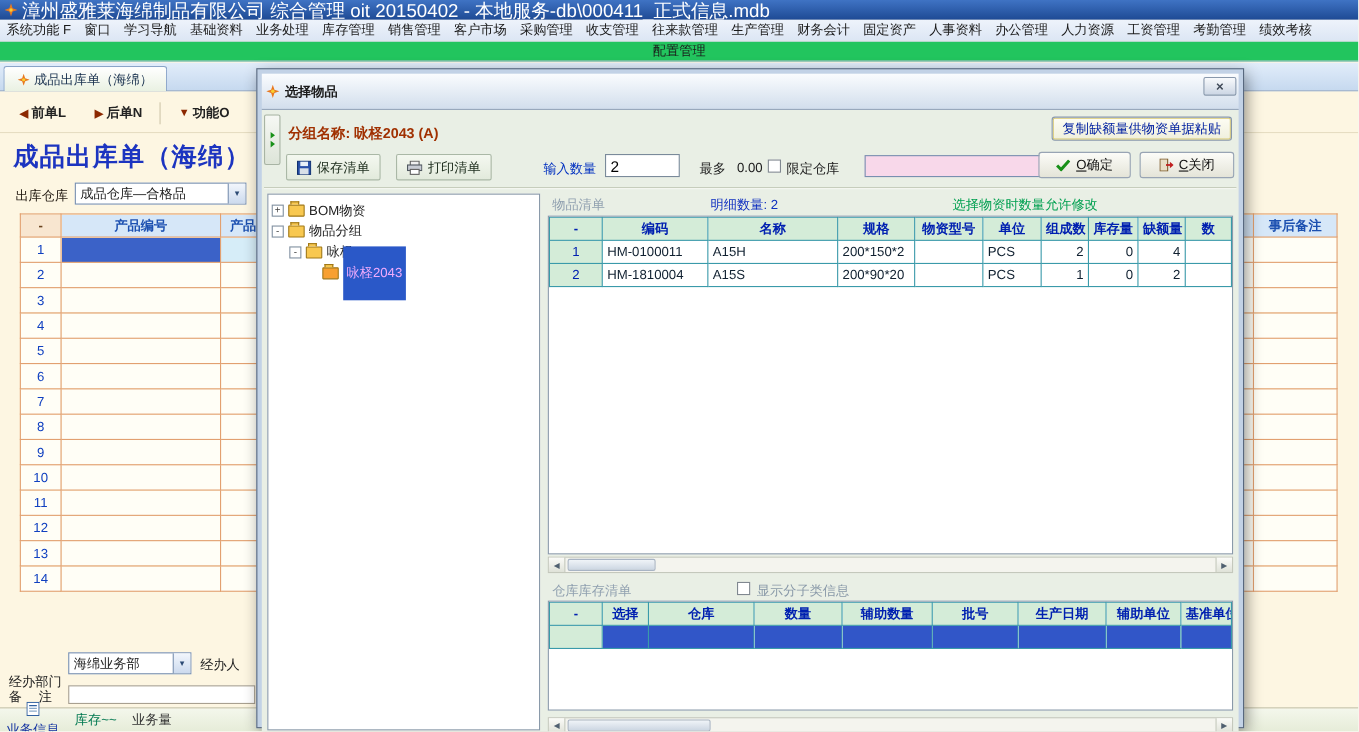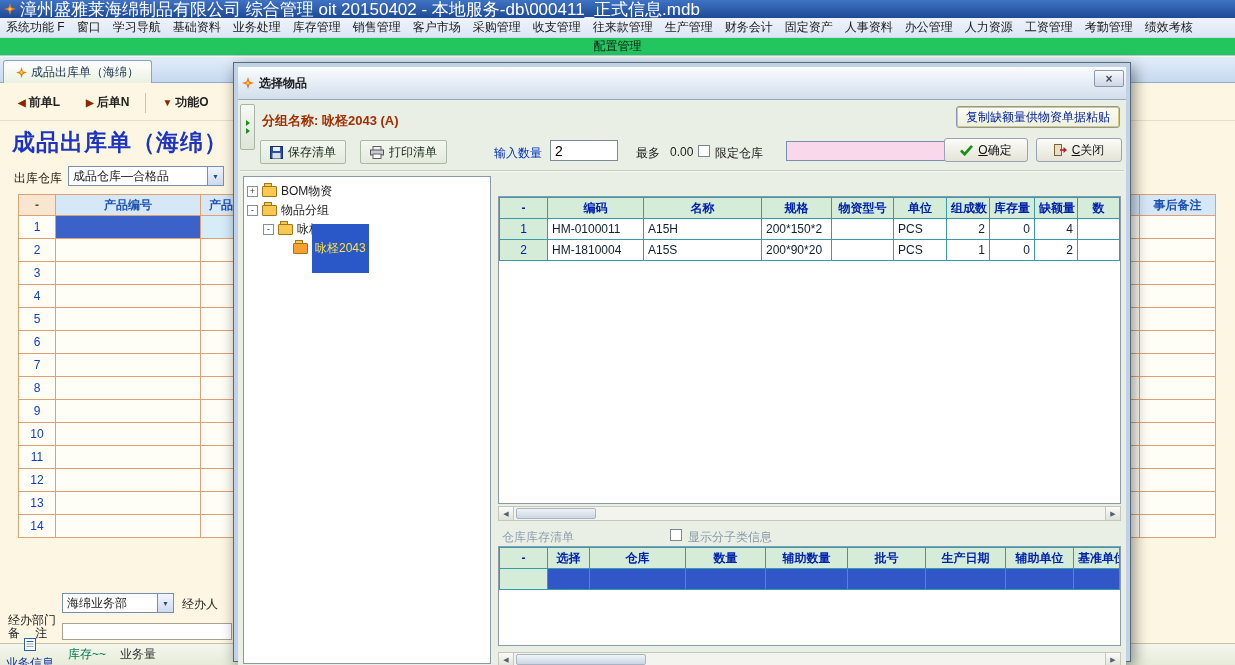--- a/index.html
+++ b/index.html
@@ -123,21 +123,21 @@
   .tree-panel { position:absolute; left:5px; top:76px; width:248px; bottom:5px;
     background:#fff; border:1px solid #8a9aaa; padding:5px 3px; overflow:hidden; }
   .tnode { height:19px; display:flex; align-items:center; gap:4px; white-space:nowrap; }
   .ebox { width:11px; height:11px; border:1px solid #8090a0; background:#fff; font-size:9px; line-height:9px;
     text-align:center; color:#404040; flex:0 0 11px; }
   .folder { width:15px; height:11px; background:#f8c850; border:1px solid #a07818; border-radius:1px;
     position:relative; display:inline-block; flex:0 0 15px; }
   .folder::before { content:""; position:absolute; top:-4px; left:1px; width:6px; height:2px;
     background:#f8c850; border:1px solid #a07818; border-bottom:none; }
   .folder.jump { background:#f8a030; }
-  .tsel { background:#2a58c8; color:#fde047; padding:16px 3px; }
+  .tsel { background:#2a58c8; color:#f0abfc; padding:16px 3px; }
   .ind1 { padding-left:16px; } .ind2b { padding-left:46px; }
 
   
   .list-strip { position:absolute; left:260px; top:76px; right:5px; height:18px; }
   .strip-title { position:absolute; left:4px; top:2px; color:#90a0b0; }
   .strip-detail { position:absolute; left:148px; top:2px; color:#1030c0; }
   .strip-hint { position:absolute; left:368px; top:2px; color:#00a050; }
   .stock-strip { position:absolute; left:260px; top:428px; right:5px; height:16px; }
   .stock-title { position:absolute; left:4px; top:1px; color:#90a0b0; }
   .stock-chk { position:absolute; left:172px; top:1px; }
@@ -469,20 +469,25 @@
           <span class="ebox">-</span>
           <span class="folder"></span>
           <span>咏柽</span>
         </div>
         <div class="tnode ind2b">
           <span class="folder jump"></span>
           <span class="tsel">咏柽2043</span>
         </div>
       </div>
 
+      <div class="list-strip">
+        <span class="strip-title">物品清单</span>
+        <span class="strip-detail">明细数量: 2</span>
+        <span class="strip-hint">选择物资时数量允许修改</span>
+      </div>
 
       <div class="items-box">
         <table class="dtable">
           <colgroup>
               <col style="width:48px">
               <col style="width:96px">
               <col style="width:118px">
               <col style="width:70px">
               <col style="width:62px">
               <col style="width:53px">

